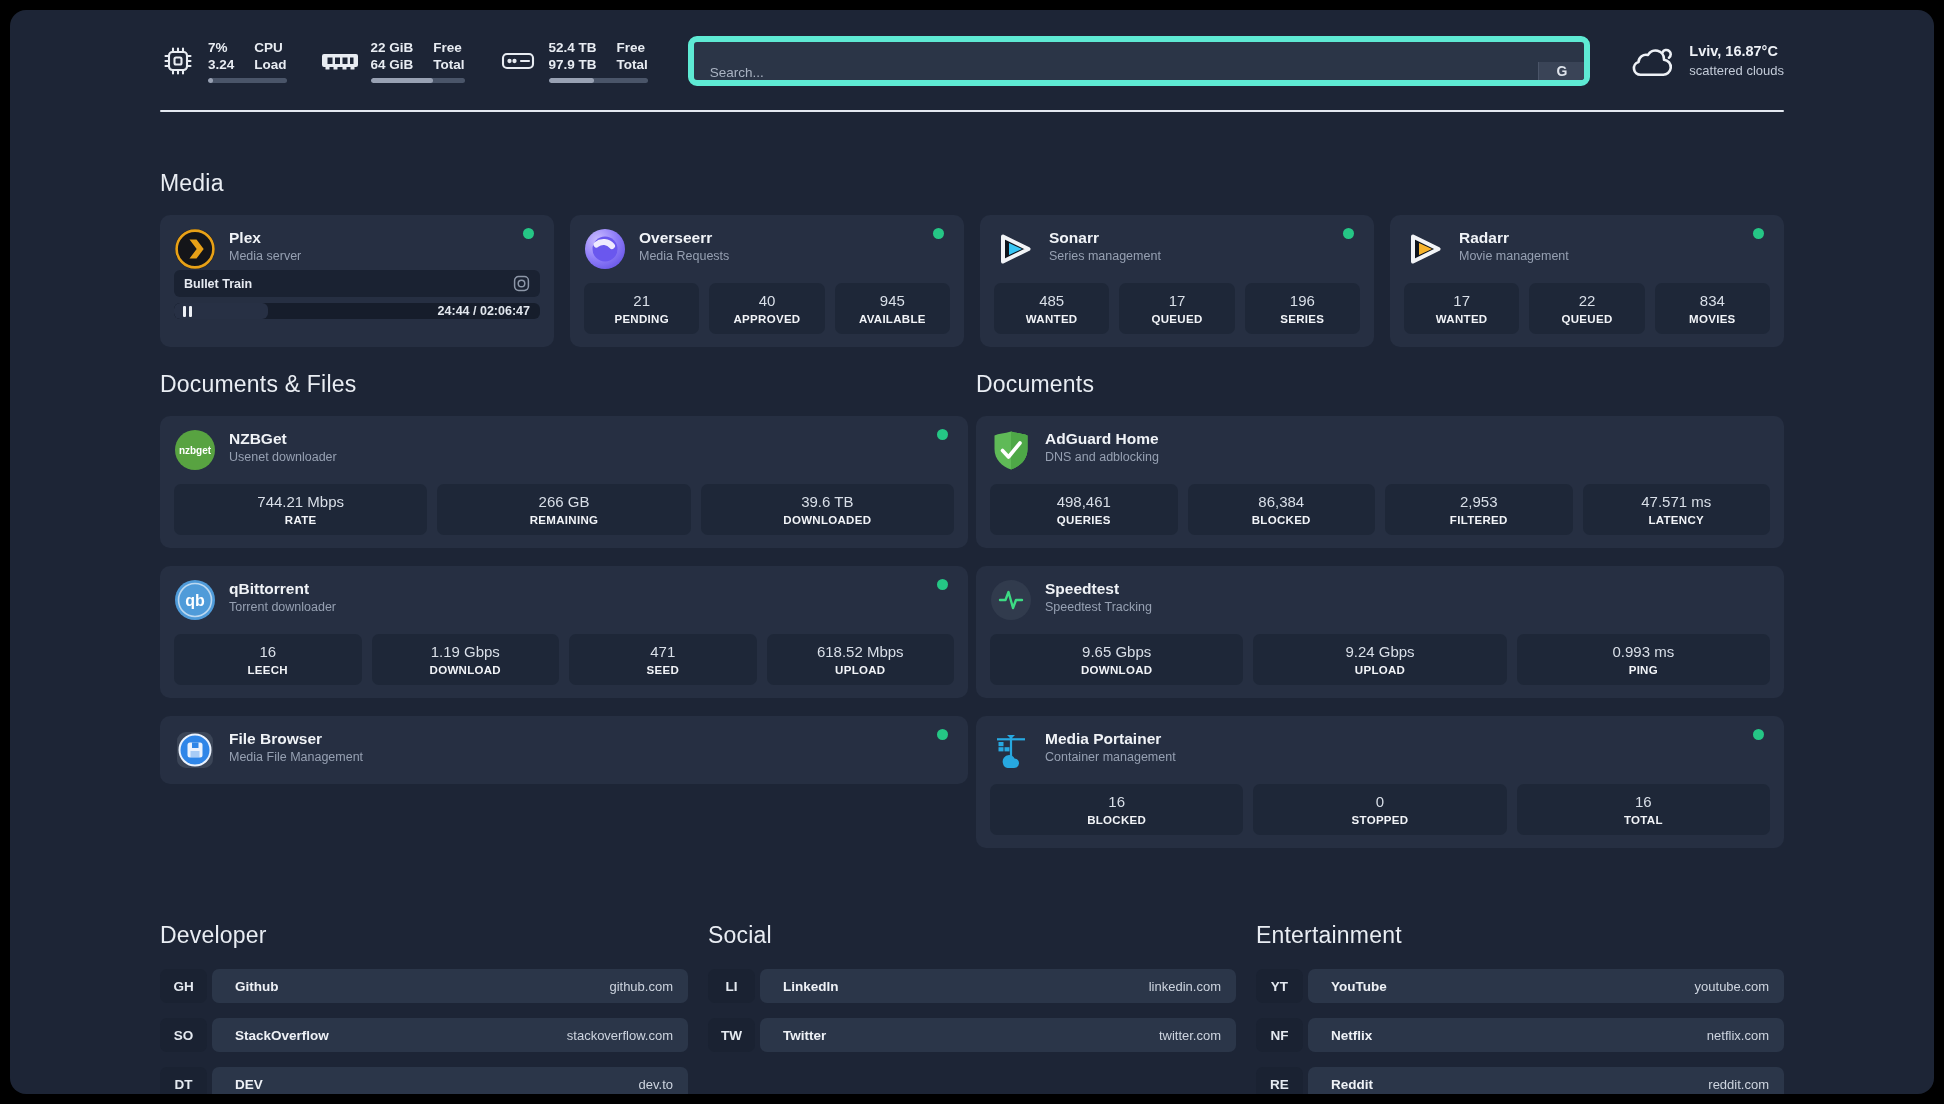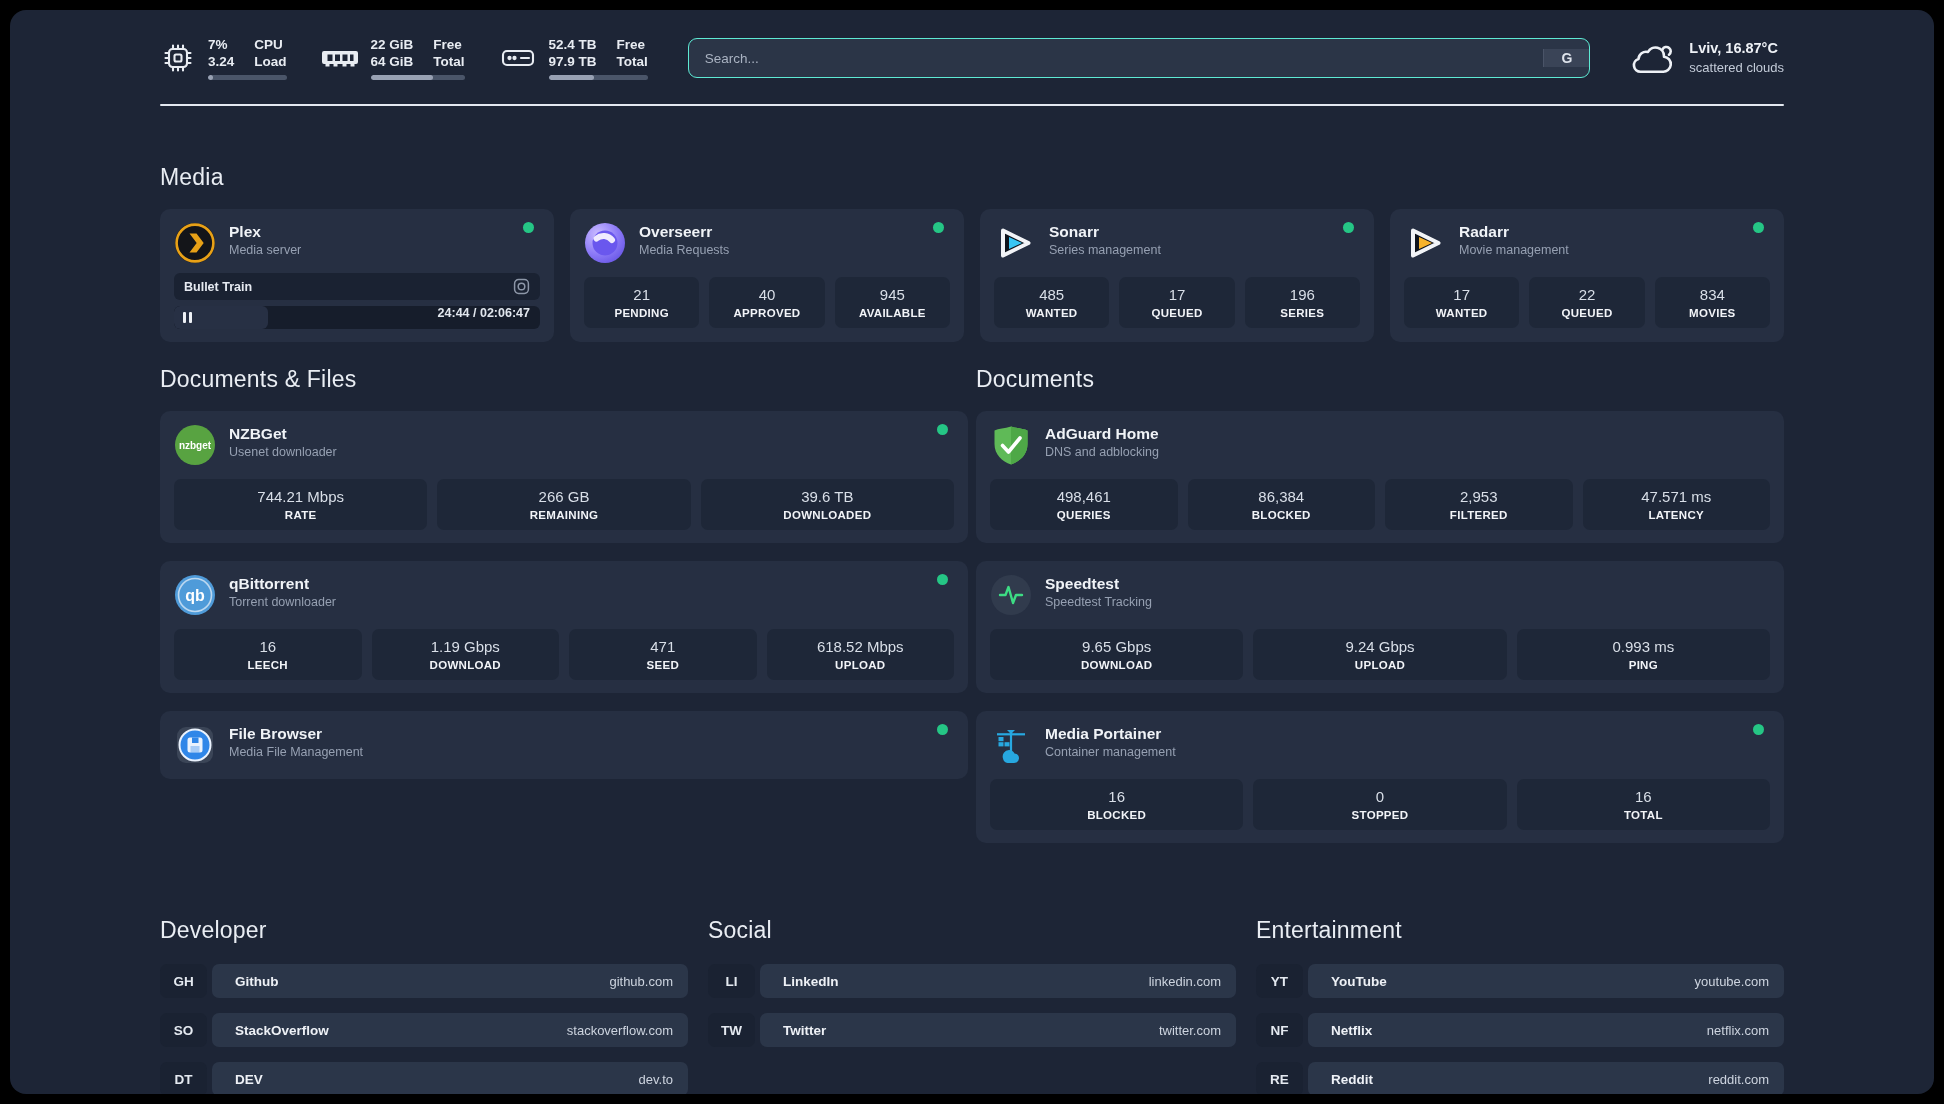--- a/index.html
+++ b/index.html
@@ -12,22 +12,22 @@
   .topbar{display:flex;align-items:center;margin:26px 150px 0;}
   .metrics{display:flex;align-items:center;gap:34px;}
   .metric{display:flex;align-items:center;gap:12px;}
   .metric-icon{color:#e8ecf2;display:flex;align-items:center;}
   .metric-body{display:flex;flex-direction:column;}
   .metric-cols{display:flex;gap:20px;}
   .metric-col{display:flex;flex-direction:column;font-size:13.5px;font-weight:600;color:#e8ecf2;line-height:17px;}
   .metric-bar{margin-top:5px;height:5px;border-radius:3px;background:#4a5569;position:relative;overflow:hidden;}
   .metric-fill{position:absolute;left:0;top:0;bottom:0;background:#98a1b3;border-radius:3px;}
 
-  .search{flex:1;display:flex;align-items:center;height:38px;margin:0 42px 0 40px;
-          background:#2b3547;border:1px solid #5eead4;border-radius:9px;overflow:hidden;}
+  .search{flex:1;display:flex;align-items:flex-end;height:38px;margin:0 42px 0 40px;
+          background:#2b3547;border:6px solid #5eead4;border-radius:9px;overflow:hidden;}
   .search input{flex:1;background:transparent;border:none;outline:none;color:#dfe4ec;
           font-size:13.5px;padding:0 16px;font-family:inherit;}
   .search input::placeholder{color:#aab3c2;}
   .search-provider{width:46px;border:none;border-left:1px solid #4a5468;background:#3a4457;
           color:#dfe4ec;font-size:14px;font-weight:600;cursor:pointer;font-family:inherit;}
 
   .weather{display:flex;align-items:center;gap:13px;}
   .weather-text{display:flex;flex-direction:column;line-height:19px;}
   .weather-main{font-size:14.5px;font-weight:600;color:#eef1f6;}
   .weather-sub{font-size:13px;color:#c3cbd8;}
@@ -55,26 +55,26 @@
   .app-name{font-size:15.5px;font-weight:600;color:#f0f3f7;line-height:19px;}
   .app-sub{font-size:12.5px;color:#96a0b2;line-height:17px;margin-top:1px;}
   .status-dot{width:11px;height:11px;border-radius:50%;background:#25c685;margin-right:6px;flex:0 0 11px;}
 
   .stats-row{display:flex;gap:10px;margin-top:13px;}
   .stat-box{flex:1;background:#1e2738;border-radius:7px;padding:8px 4px 7px;text-align:center;}
   .stat-value{font-size:15px;color:#d9dfe8;line-height:19px;}
   .stat-label{font-size:11.5px;font-weight:700;color:#f2f4f8;letter-spacing:.3px;line-height:16px;margin-top:1px;}
 
   
-  .player{margin-top:9px;}
+  .player{}
   .player-title-row{display:flex;align-items:center;justify-content:space-between;
         background:#1a2232;border-radius:6px;height:27px;padding:0 10px;}
   .player-title{font-size:12.5px;font-weight:600;color:#e6eaf1;}
-  .player-progress{display:flex;justify-content:space-between;
-        background:#161d2b;border-radius:6px;height:23px;margin-top:6px;overflow:hidden;}
+  .player-progress{display:flex;align-items:center;justify-content:space-between;
+        background:#161d2b;border-radius:6px;height:16px;margin-top:6px;overflow:hidden;}
   .player-played{height:100%;width:94px;background:#273044;border-radius:6px;display:flex;align-items:center;padding-left:9px;box-sizing:border-box;}
   .pause-icon{display:flex;gap:3px;}
   .pause-icon i{display:block;width:3px;height:11px;background:#eef1f6;border-radius:1px;}
   .player-time{font-size:12.5px;font-weight:600;color:#e2e7ee;padding-right:10px;}
 
   
   .links-area{display:flex;gap:20px;margin-top:56px;}
   .links-col{flex:1;}
   .links-col .section-title{margin-bottom:20px;}
   .link-row{display:flex;align-items:stretch;height:34px;margin-bottom:15px;cursor:pointer;}

